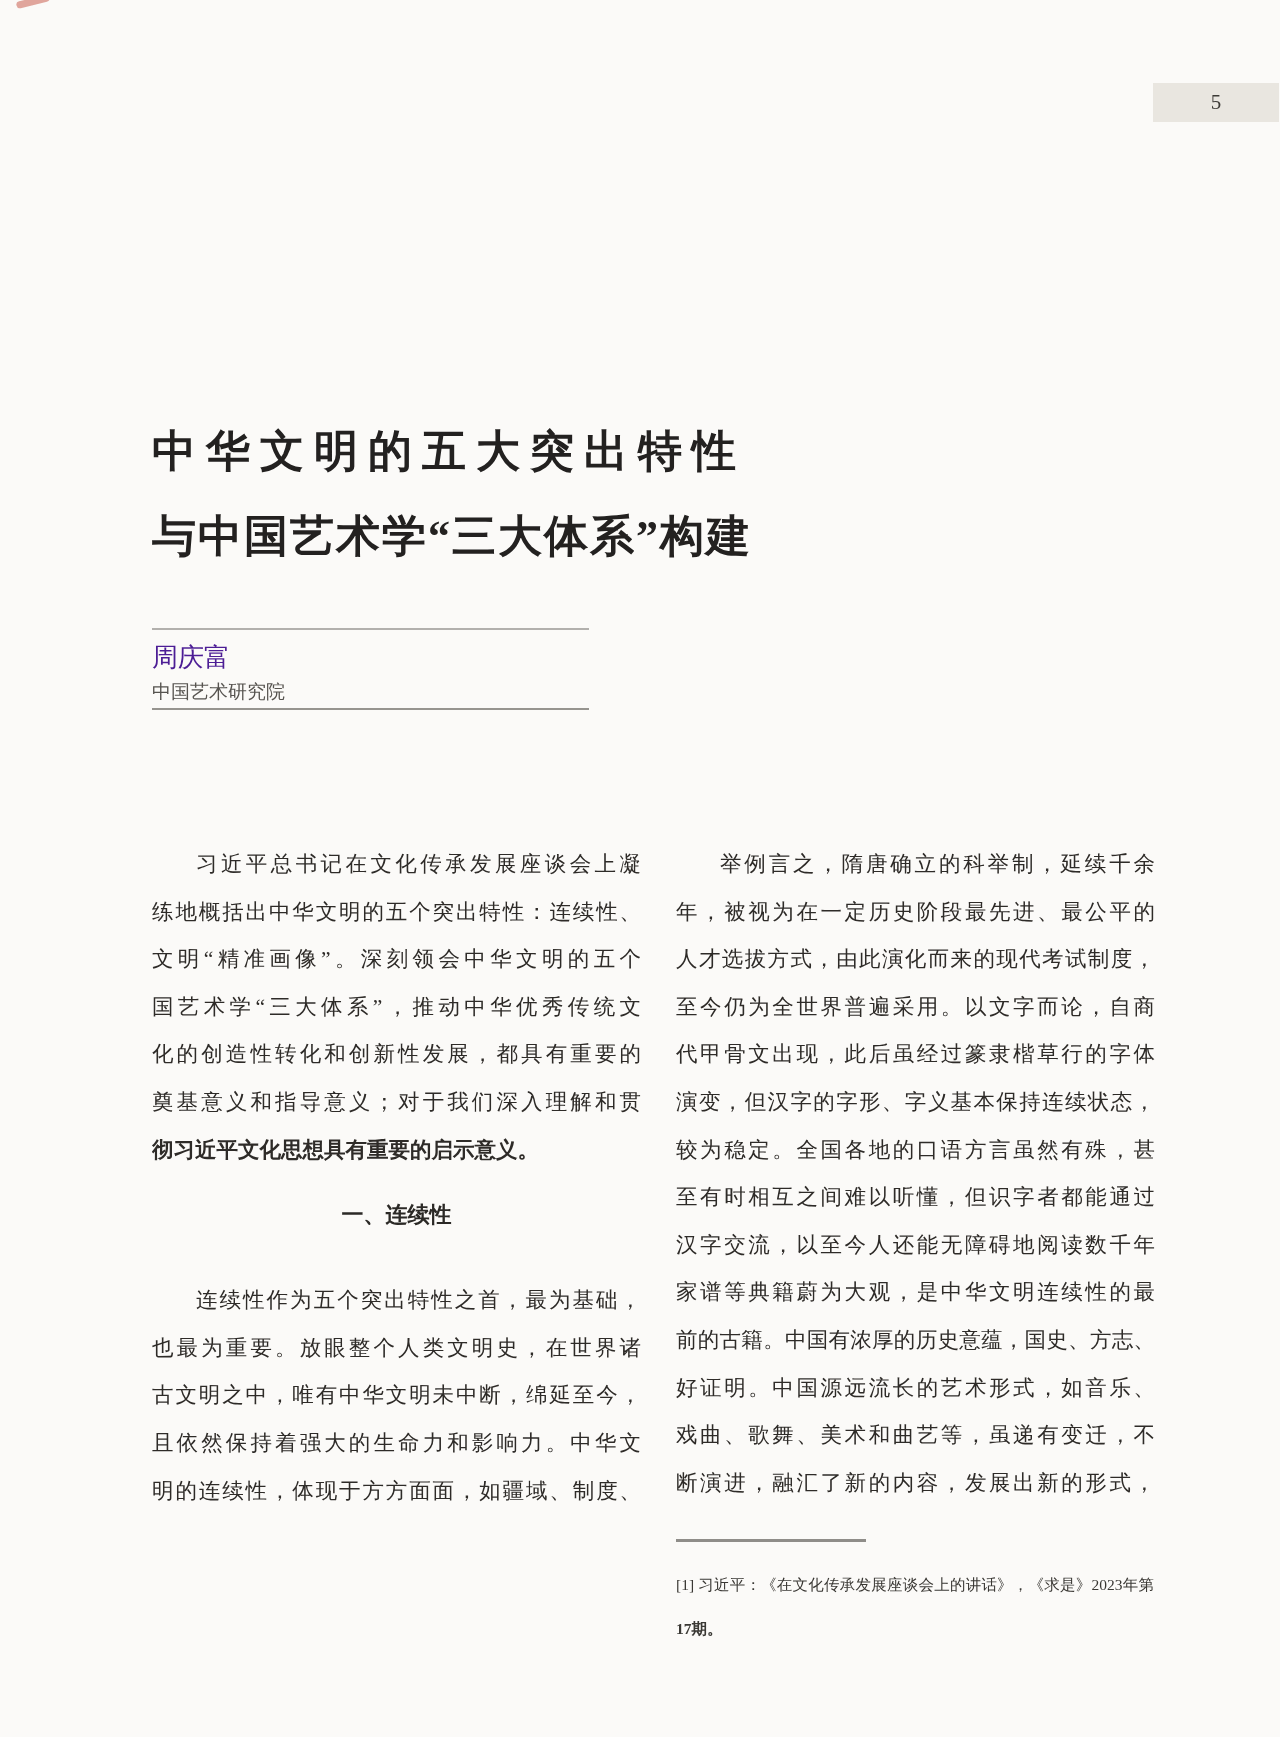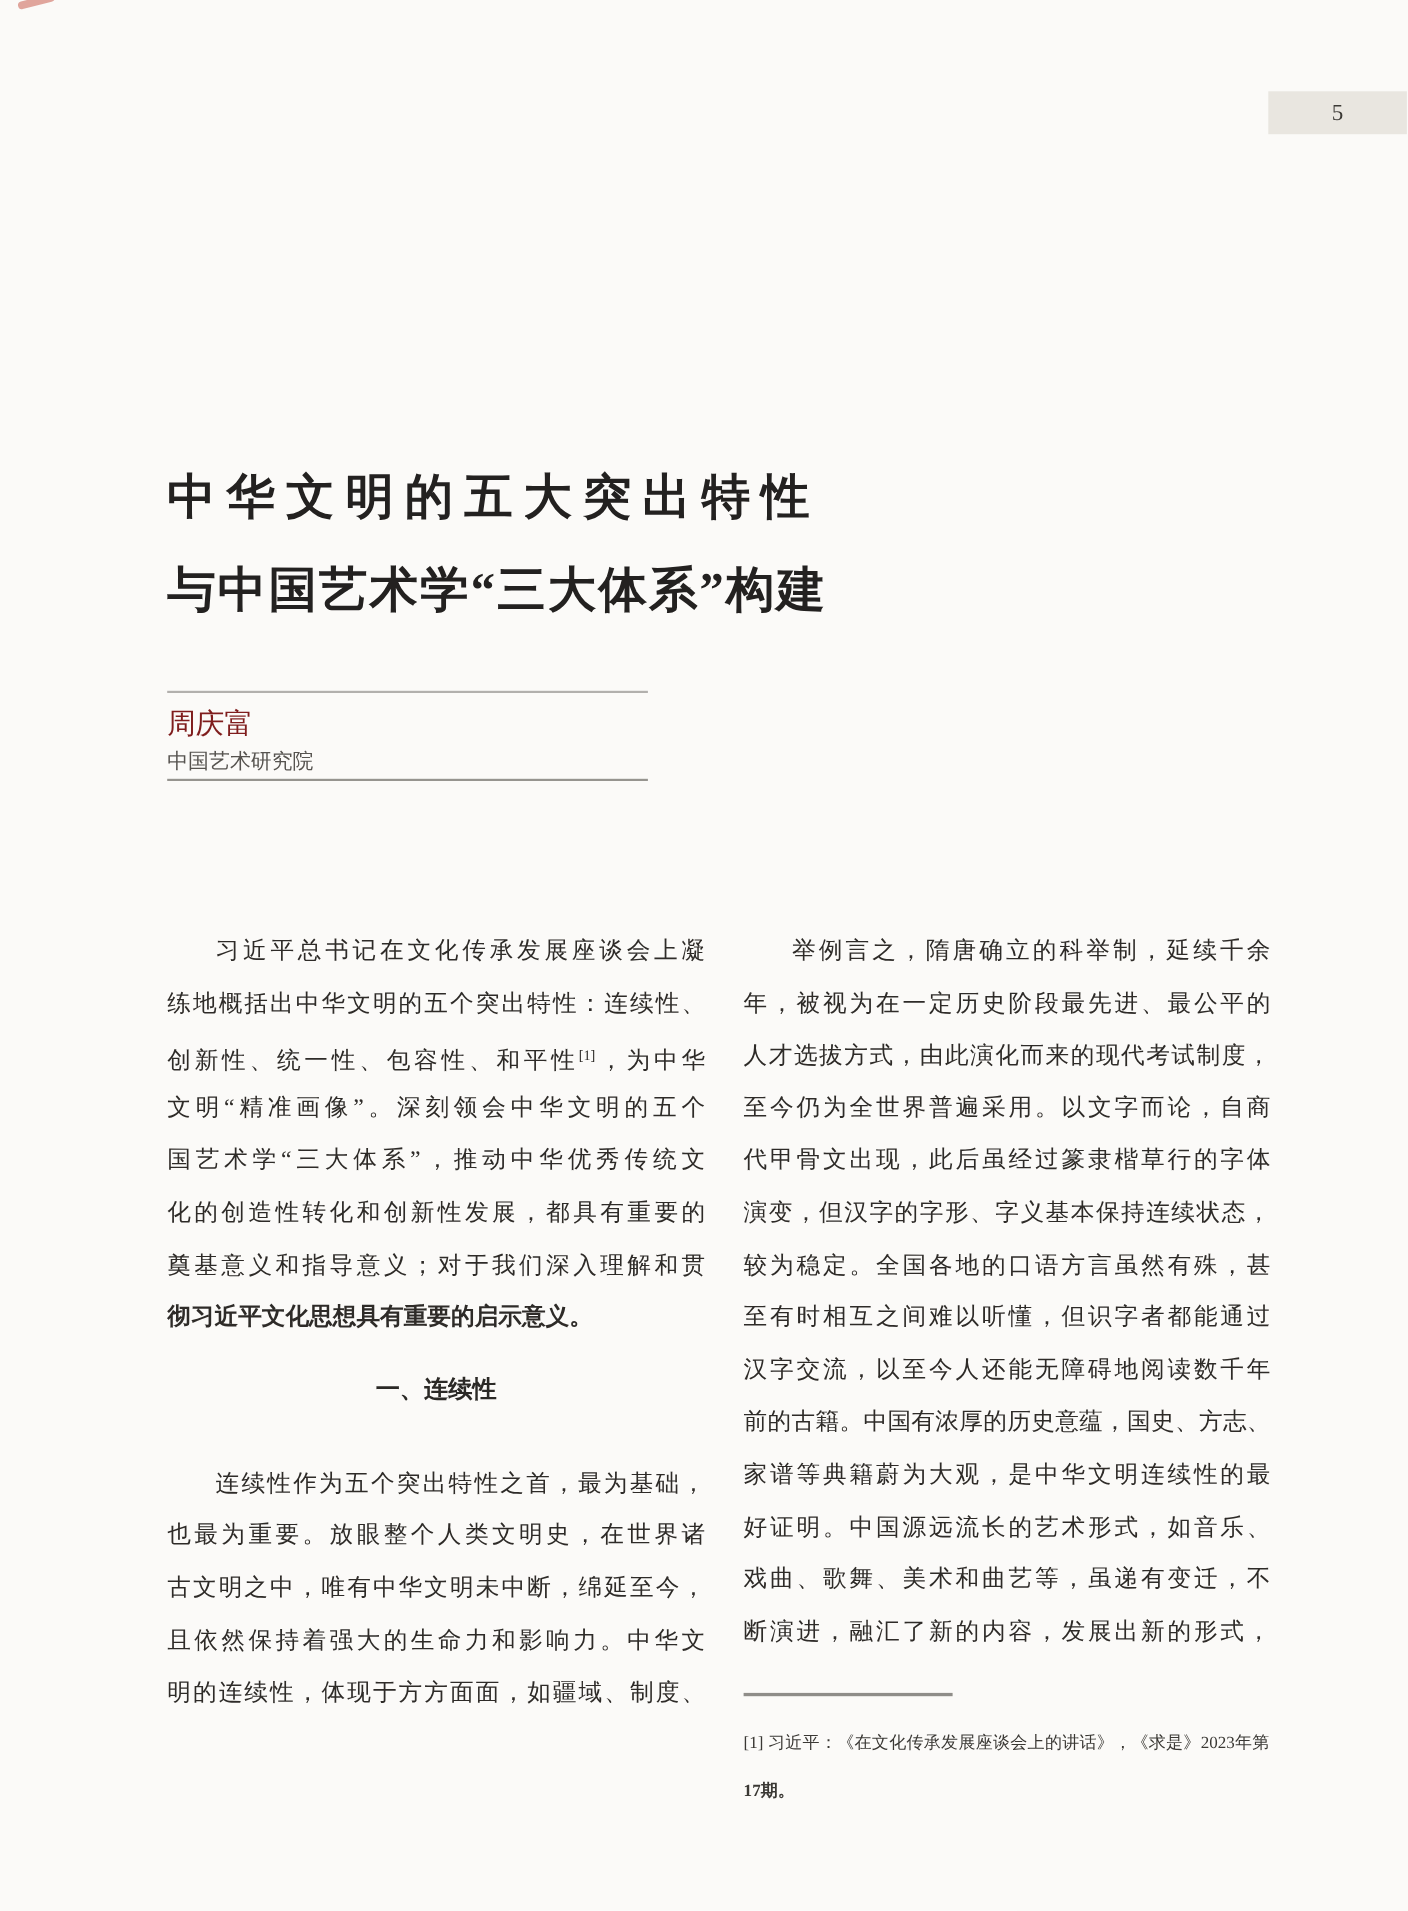--- a/index.html
+++ b/index.html
@@ -45,21 +45,21 @@
     left: 152px;
     width: 437px;
     height: 2px;
   }
   .rule-a { top: 628px; background: #b2b0ad; }
   .rule-b { top: 708px; background: #96948f; }
   .author {
     position: absolute;
     left: 152px; top: 640px;
     font-family: Liberation Mono, monospace;
-    font-size: 26px; color: #7f1d1d; text-align: center;
+    font-size: 26px; color: #4c1d95; text-align: center;
   }
   .affil {
     position: absolute;
     left: 152px; top: 679px;
     font-family: "Liberation Sans", "DejaVu Sans", sans-serif;
     font-size: 19px; color: #56534f;
   }
   .col { position: absolute; top: 841px; overflow: hidden; }
   .col-left  { left: 152px; width: 489px; }
   .col-right { left: 676px; width: 479px; }
@@ -124,21 +124,20 @@
 
   <div class="rule rule-a"></div>
   <div class="author">周庆富</div>
   <div class="affil">中国艺术研究院</div>
   <div class="rule rule-b"></div>
 
   <div class="col col-left">
     <div class="para">
         <div class="line indent">习近平总书记在文化传承发展座谈会上凝</div>
         <div class="line">练地概括出中华文明的五个突出特性：连续性、</div>
-        <div class="line">创新性、统一性、包容性、和平性<sup>[1]</sup>，为中华</div>
         <div class="line">文明“精准画像”。深刻领会中华文明的五个</div>
         <div class="line">国艺术学“三大体系”，推动中华优秀传统文</div>
         <div class="line">化的创造性转化和创新性发展，都具有重要的</div>
         <div class="line">奠基意义和指导意义；对于我们深入理解和贯</div>
         <div class="line flush">彻习近平文化思想具有重要的启示意义。</div>
       </div>
     <div class="section-heading">一、连续性</div>
     <div class="para">
         <div class="line indent">连续性作为五个突出特性之首，最为基础，</div>
         <div class="line">也最为重要。放眼整个人类文明史，在世界诸</div>
@@ -152,22 +151,22 @@
     <div class="para">
         <div class="line indent">举例言之，隋唐确立的科举制，延续千余</div>
         <div class="line">年，被视为在一定历史阶段最先进、最公平的</div>
         <div class="line">人才选拔方式，由此演化而来的现代考试制度，</div>
         <div class="line">至今仍为全世界普遍采用。以文字而论，自商</div>
         <div class="line">代甲骨文出现，此后虽经过篆隶楷草行的字体</div>
         <div class="line">演变，但汉字的字形、字义基本保持连续状态，</div>
         <div class="line">较为稳定。全国各地的口语方言虽然有殊，甚</div>
         <div class="line">至有时相互之间难以听懂，但识字者都能通过</div>
         <div class="line">汉字交流，以至今人还能无障碍地阅读数千年</div>
+        <div class="line">家谱等典籍蔚为大观，是中华文明连续性的最</div>
         <div class="line">前的古籍。中国有浓厚的历史意蕴，国史、方志、</div>
-        <div class="line">家谱等典籍蔚为大观，是中华文明连续性的最</div>
         <div class="line">好证明。中国源远流长的艺术形式，如音乐、</div>
         <div class="line">戏曲、歌舞、美术和曲艺等，虽递有变迁，不</div>
         <div class="line">断演进，融汇了新的内容，发展出新的形式，</div>
       </div>
   </div>
 
   <div class="footnote-rule"></div>
   <div class="footnote">
       <div class="line">[1] 习近平：《在文化传承发展座谈会上的讲话》，《求是》2023年第</div>
       <div class="line flush">17期。</div>

